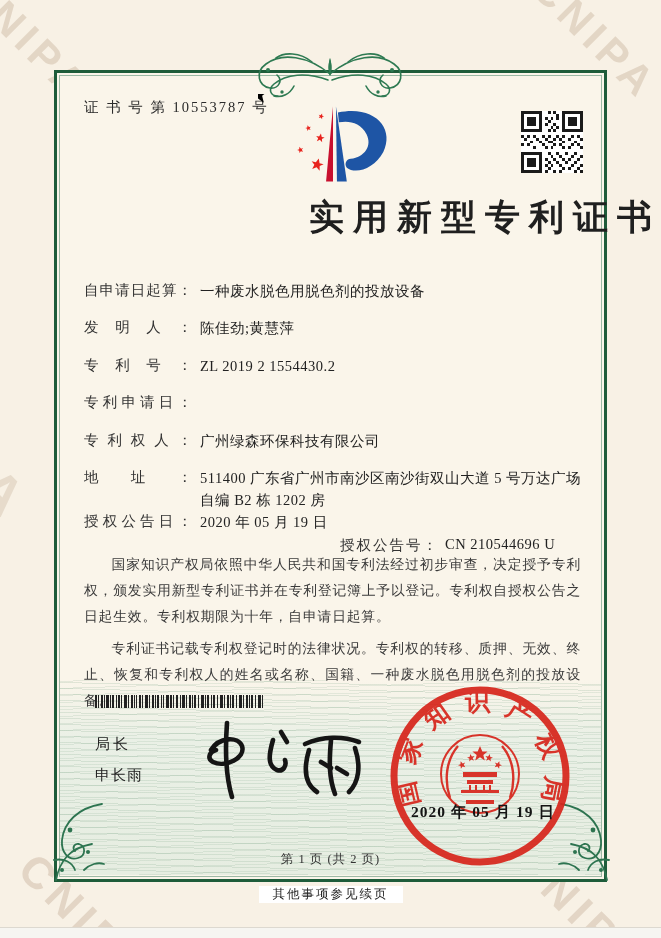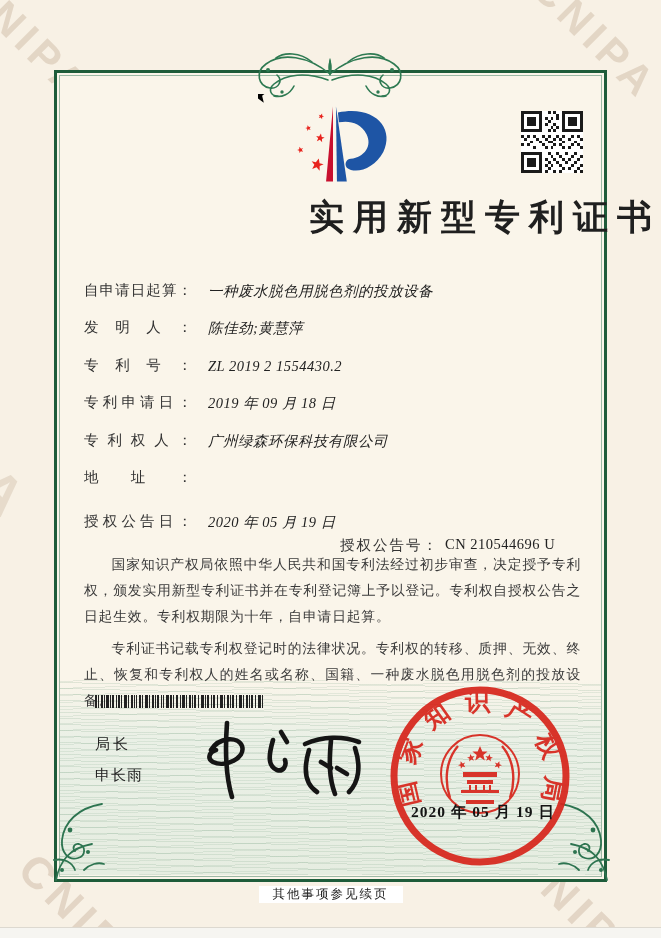--- a/index.html
+++ b/index.html
@@ -48,21 +48,21 @@
     position:absolute;left:0;right:0;top:194px;text-align:right;
     font-size:35px;font-weight:600;letter-spacing:9px;text-indent:9px;color:#1f1f1f;
   }
   
   .fields{position:absolute;left:84px;top:0;width:500px;font-size:14.5px;}
   .frow{position:absolute;left:0;display:flex;align-items:flex-start;}
   .flabel{
     display:inline-block;width:108px;flex:0 0 108px;color:#333;
     text-align:justify;text-align-last:justify;-moz-text-align-last:justify;
   }
-  .fvalue{margin-left:16px;color:#222;letter-spacing:.5px;white-space:pre-line;line-height:1.5;font-style:italic;}
+  .fvalue{margin-left:8px;color:#222;letter-spacing:.5px;white-space:pre-line;line-height:1.5;}
   .r1{top:281px}.r2{top:318px}.r3{top:356px}.r4{top:393px}.r5{top:431px}.r6{top:468px}.r7{top:512px}
   .grant{position:absolute;left:256px;top:512px;display:flex;font-size:14.5px;margin-top:24px;}
   .grant .glabel{letter-spacing:2px;color:#333;}
   .grant .gvalue{margin-left:6px;letter-spacing:.5px;color:#222;}
   
   .body-text{position:absolute;left:78px;right:74px;top:546px;}
   .body-text p{
     margin:6px;text-indent:2em;font-size:13.8px;line-height:1.88;
     letter-spacing:.8px;color:#3a3a3a;text-align:justify;
   }
@@ -123,20 +123,21 @@
       <path d="M36 70 C42 64 50 62 56 64"></path>
       <circle cx="22" cy="30" r="2.4" fill="#2d7450" stroke="none"></circle>
       <circle cx="40" cy="52" r="2" fill="#2d7450" stroke="none"></circle>
       <circle cx="14" cy="70" r="2" fill="#2d7450" stroke="none"></circle>
     </g>
   </svg>
   <svg class="orn-br" width="58" height="82" viewBox="0 0 58 82">
     <use href="#cornOrn" transform="translate(58,0) scale(-1,1)"></use>
   </svg>
 
+  <div class="cert-no">证 书 号 第 10553787 号</div>
 
   <svg class="logo" width="148" height="100" viewBox="0 0 150 100">
     <path id="st" d="M0,-10 L2.94,-3.09 L9.51,-3.09 L4.18,1.18 L5.88,8.09 L0,4 L-5.88,8.09 L-4.18,1.18 L-9.51,-3.09 L-2.94,-3.09 Z"></path>
     <g fill="#e8231d">
       <use href="#st" transform="translate(64,22) scale(0.30) rotate(18)"></use>
       <use href="#st" transform="translate(51,34) scale(0.30) rotate(-14)"></use>
       <use href="#st" transform="translate(63,44) scale(0.46) rotate(10)"></use>
       <use href="#st" transform="translate(43,56) scale(0.33) rotate(-18)"></use>
       <use href="#st" transform="translate(60,71) scale(0.66) rotate(14)"></use>
     </g>
@@ -163,28 +164,29 @@
     <div class="frow r2">
       <span class="flabel">发明人：</span>
       <span class="fvalue">陈佳劲;黄慧萍</span>
     </div>
     <div class="frow r3">
       <span class="flabel">专利号：</span>
       <span class="fvalue">ZL 2019 2 1554430.2</span>
     </div>
     <div class="frow r4">
       <span class="flabel">专利申请日：</span>
-      <span class="fvalue">2019 年 09 月 18 日</span>
     </div>
     <div class="frow r5">
       <span class="flabel">专利权人：</span>
       <span class="fvalue">广州绿森环保科技有限公司</span>
     </div>
     <div class="frow r6">
       <span class="flabel">地址：</span>
+      <span class="fvalue">511400 广东省广州市南沙区南沙街双山大道 5 号万达广场
+自编 B2 栋 1202 房</span>
     </div>
     <div class="frow r7">
       <span class="flabel">授权公告日：</span>
       <span class="fvalue">2020 年 05 月 19 日</span>
     </div>
     <div class="grant">
       <span class="glabel">授权公告号：</span>
       <span class="gvalue">CN 210544696 U</span>
     </div>
   </div>
@@ -239,16 +241,17 @@
         <rect x="3" y="9" width="2" height="5" stroke="none"></rect>
         <rect x="9" y="9" width="2" height="5" stroke="none"></rect>
         <rect x="-19" y="14" width="38" height="3" stroke="none"></rect>
         <rect x="-14" y="24" width="28" height="4" stroke="none"></rect>
       </g>
     </g>
   </svg>
 
   <div class="seal-date">2020 年 05 月 19 日</div>
 
+  <div class="page-info">第 1 页 (共 2 页)</div>
   <div class="note">其他事项参见续页</div>
   <div class="scan-edge"></div>
 
 </div>
 
 </body></html>

